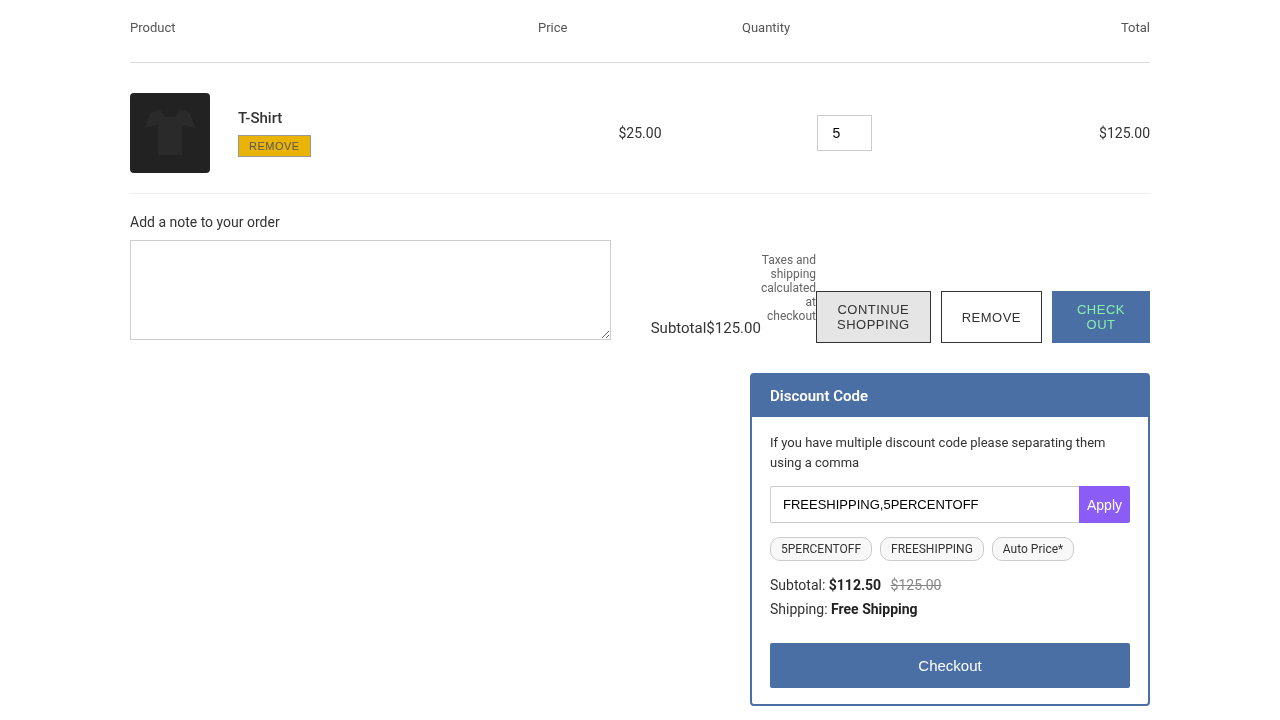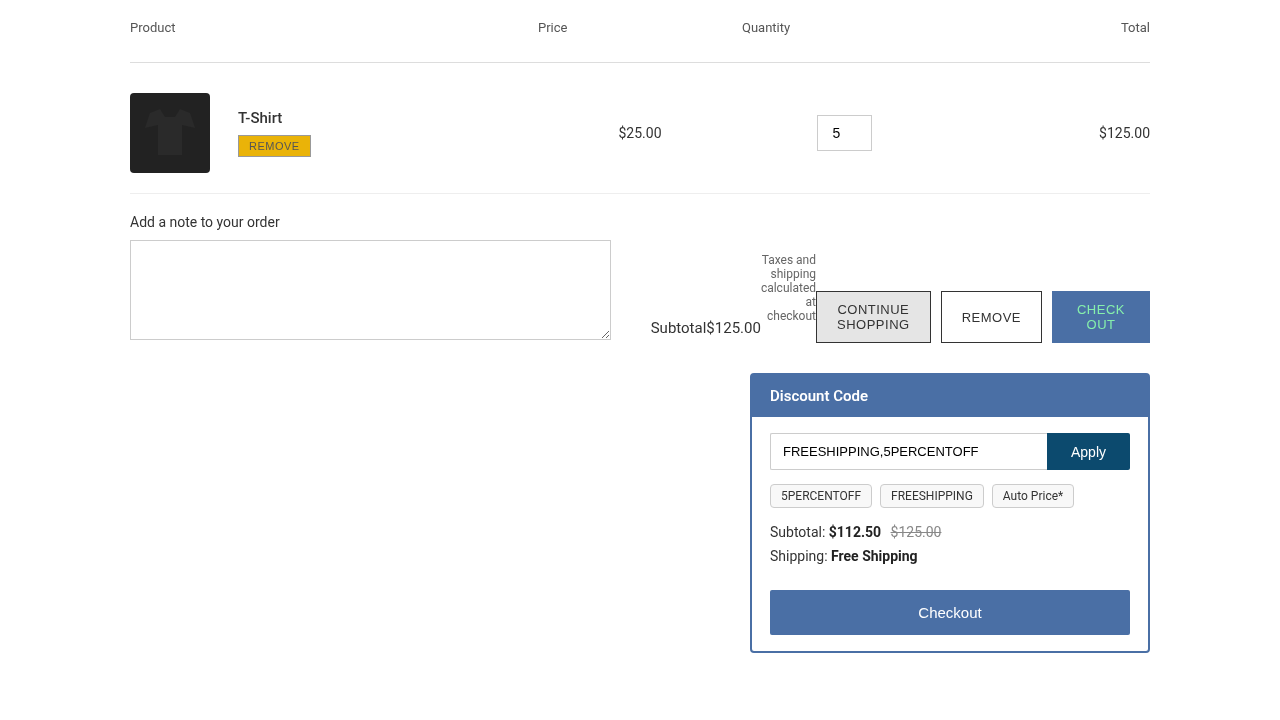--- a/index.html
+++ b/index.html
@@ -197,40 +197,40 @@
     }
     .discount-input {
       flex: 1;
       border: 1px solid #ccc;
       border-right: none;
       padding: 10px 12px;
       font-size: 13px;
       border-radius: 2px 0 0 2px;
     }
     .btn-apply {
-      background: #0c4a6e;
+      background: #8b5cf6;
       color: #fff;
       border: none;
-      padding: 10px 24px;
+      padding: 10px 8px;
       font-size: 14px;
       cursor: pointer;
       border-radius: 0 2px 2px 0;
       font-weight: 500;
     }
     .discount-tags {
       display: flex;
       gap: 8px;
       margin-bottom: 16px;
       flex-wrap: wrap;
     }
     .discount-tag {
       border: 1px solid #ccc;
       padding: 4px 10px;
       font-size: 12px;
-      border-radius: 4px;
+      border-radius: 10px;
       background: #f8f8f8;
       color: #333;
       cursor: pointer;
     }
     .discount-subtotal {
       font-size: 14px;
       margin-bottom: 8px;
     }
     .discount-subtotal .new-price {
       font-weight: 700;
@@ -318,20 +318,21 @@
         <button class="btn-checkout">CHECK OUT</button>
       </div>
     </div>
   </div>
 
   <div class="discount-panel">
     <div class="discount-header">
       <span>Discount Code</span>
     </div>
     <div class="discount-body">
+      <p class="discount-note">If you have multiple discount code please separating them using a comma</p>
       <div class="discount-input-row">
         <input class="discount-input" type="text" value="FREESHIPPING,5PERCENTOFF" style="">
         <button class="btn-apply">Apply</button>
       </div>
       <div class="discount-tags">
         <span class="discount-tag">5PERCENTOFF</span>
         <span class="discount-tag">FREESHIPPING</span>
         <span class="discount-tag">Auto Price*</span>
       </div>
       <div class="discount-subtotal">

